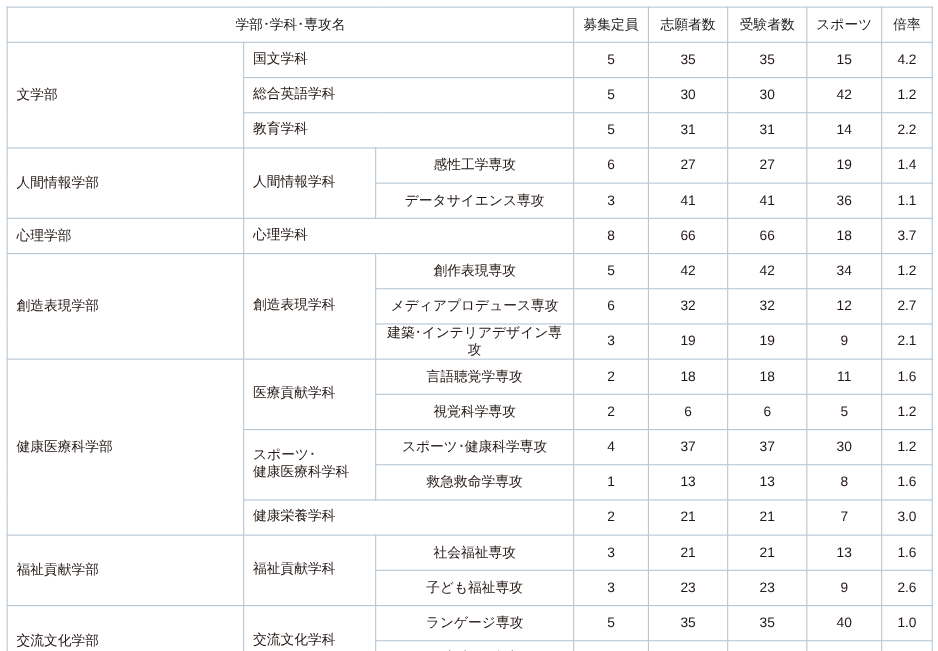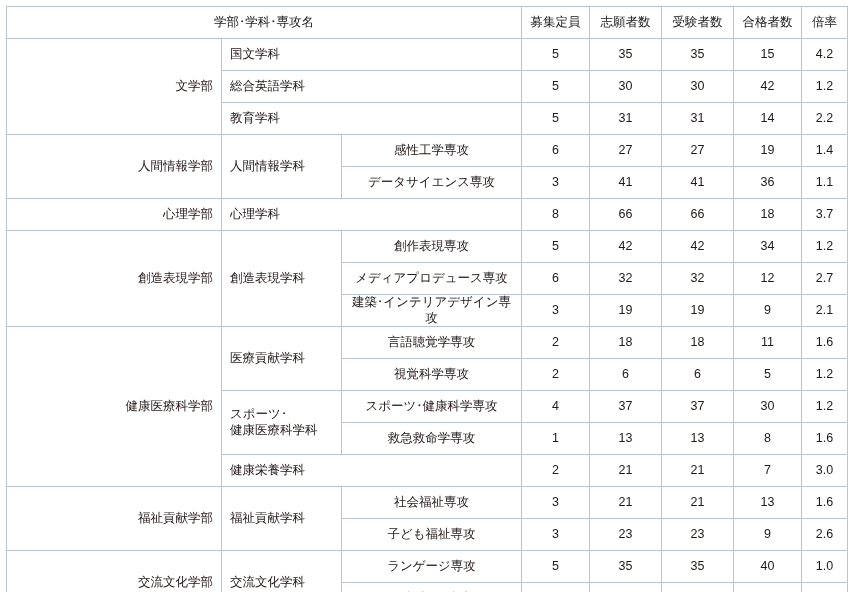--- a/index.html
+++ b/index.html
@@ -33,22 +33,22 @@
     height: 31px;
     vertical-align: middle;
     background: #ffffff;
   }
   thead th {
     background: #dce9f3;
     font-weight: normal;
     color: #1a1a1a;
     height: 31px;
   }
-  .c-faculty { text-align: right; }
-  .c-dept    { text-align: left; }
+  .c-faculty { text-align: left; }
+  .c-dept    { text-align: left; font-family: Liberation Mono, monospace; }
   .c-major   { text-align: center; }
   .c-num     { text-align: center; }
   
   col.faculty { width: 215px; }
   col.dept    { width: 120px; }
   col.major   { width: 180px; }
   col.quota   { width: 68px; }
   col.applied { width: 72px; }
   col.sat     { width: 72px; }
   col.passed  { width: 68px; }
@@ -68,21 +68,21 @@
       <col class="sat">
       <col class="passed">
       <col class="ratio">
     </colgroup>
     <thead>
       <tr>
         <th colspan="3">学部･学科･専攻名</th>
         <th>募集定員</th>
         <th>志願者数</th>
         <th>受験者数</th>
-        <th>合格者数</th>
+        <th>スポーツ</th>
         <th>倍率</th>
       </tr>
     </thead>
     <tbody id="table-body">
         <tr>
           <td class="c-faculty" rowspan="3">文学部</td>
           <td class="c-dept" colspan="2">国文学科</td>
           <td class="c-num">5</td>
           <td class="c-num">35</td>
           <td class="c-num">35</td>

